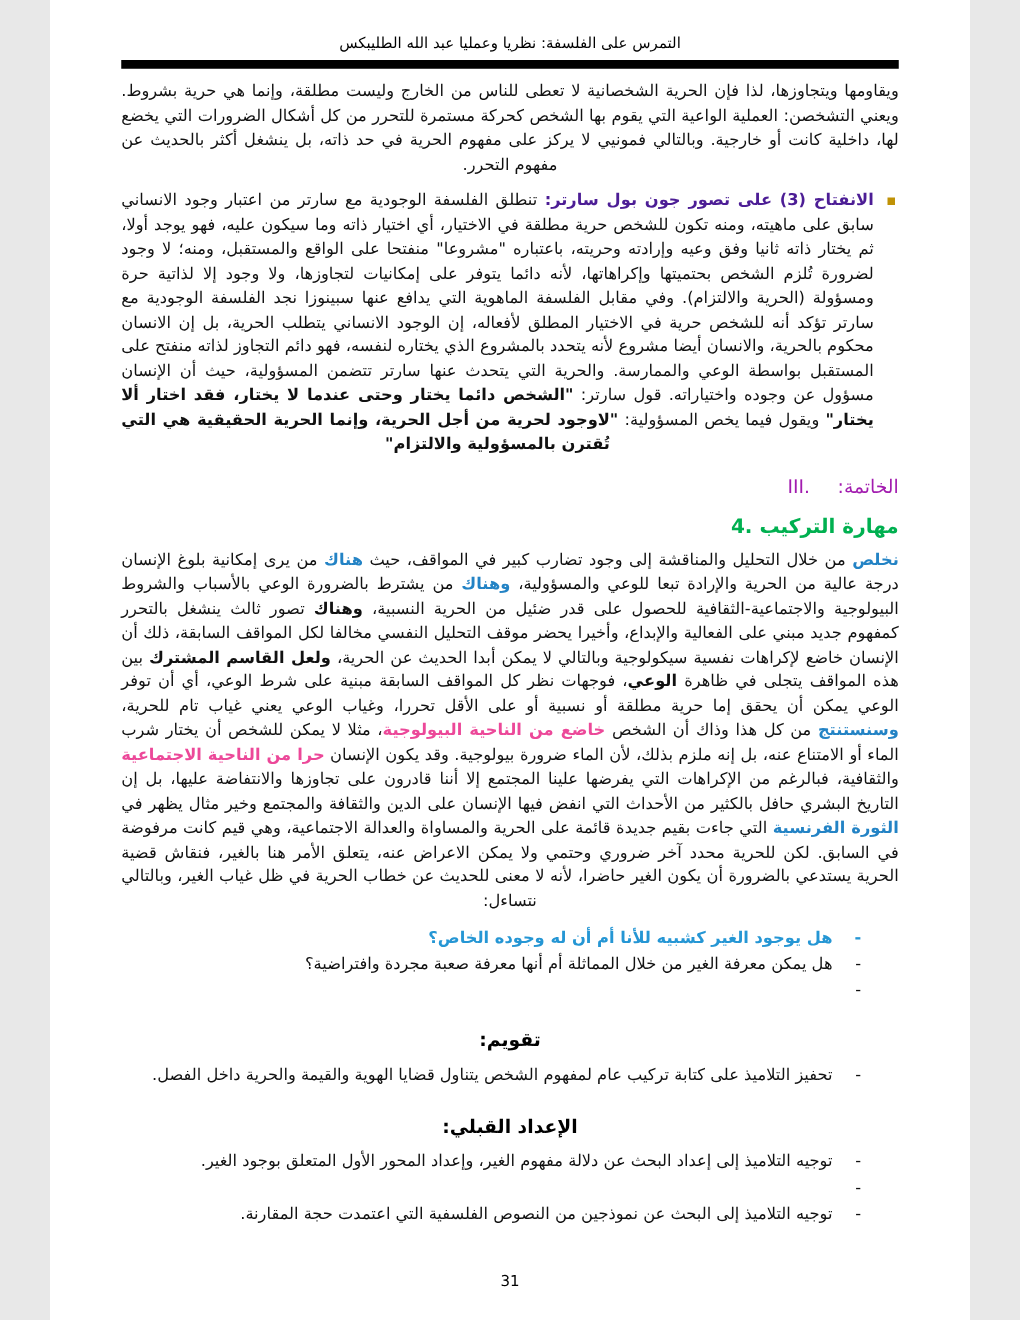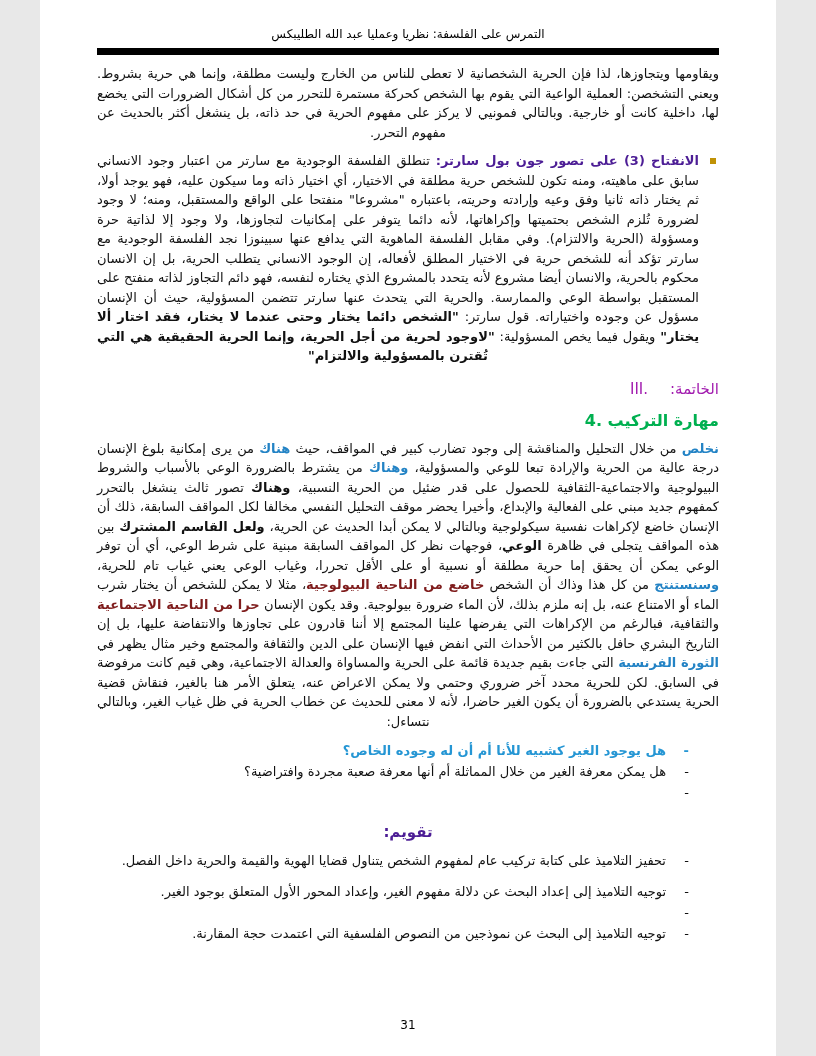--- a/index.html
+++ b/index.html
@@ -12,27 +12,27 @@
   .content{padding:26px 57px 0 57px;}
   .doc-title{text-align:center;font-size:12px;line-height:16px;color:#000;}
   .rule{height:7px;background:#000;margin-top:6px;}
   p.body{font-size:13px;line-height:1.5;text-align:justify;margin:9px 0 0 0;}
   .center-last{text-align-last:center;}
   .opening-item{position:relative;padding-right:20px;margin-top:9px;}
   .bullet-sq{position:absolute;right:3px;top:7px;width:6px;height:6px;background:#C09206;}
   .h-opening{color:#4c1d95;font-weight:bold;}
   .b{font-weight:bold;}
   .blue{color:#2383C5;font-weight:bold;}
-  .green{color:#7f1d1d;font-weight:bold;}
+  .green{color:#ec4899;font-weight:bold;}
   .h-conclusion{display:flex;direction:ltr;justify-content:flex-end;align-items:center;
     gap:22px;color:#a21caf;font-size:15px;margin-top:14px;}
   .h-conclusion .label{direction:rtl;}
   .h-synthesis{direction:ltr;text-align:right;color:#00B050;font-weight:bold;
     font-size:16px;margin-top:13px;}
-  .h-blue{text-align:center;color:#4c1d95;font-weight:bold;font-size:15px;margin-top:20px;}
+  .h-blue{text-align:center;color:#000000;font-weight:bold;font-size:15px;margin-top:20px;}
   .dash-list{margin:10px 0 0 0;padding:0 30px 0 0;list-style:none;}
   .dash-list li{display:flex;gap:15px;font-size:13px;line-height:1.6;}
   .dash{flex:none;width:8px;}
   .q-blue .q-text,.q-blue .dash{color:#2596D4;font-weight:bold;}
   .page-number{position:absolute;bottom:24px;left:0;right:0;text-align:center;
     font-size:12px;direction:ltr;color:#000;}
 </style>
 </head>
 <body>
 
@@ -77,20 +77,21 @@
 
     <div class="h-blue">تقويم:</div>
 
     <ul class="dash-list">
       <li>
         <span class="dash">-</span>
         <span>تحفيز التلاميذ على كتابة تركيب عام لمفهوم الشخص يتناول قضايا الهوية والقيمة والحرية داخل الفصل.</span>
       </li>
     </ul>
 
+    <div class="h-blue">الإعداد القبلي:</div>
 
     <ul class="dash-list">
       <li>
         <span class="dash">-</span>
         <span>توجيه التلاميذ إلى إعداد البحث عن دلالة مفهوم الغير، وإعداد المحور الأول المتعلق بوجود الغير.</span>
       </li>
       <li>
         <span class="dash">-</span>
       </li>
       <li>

